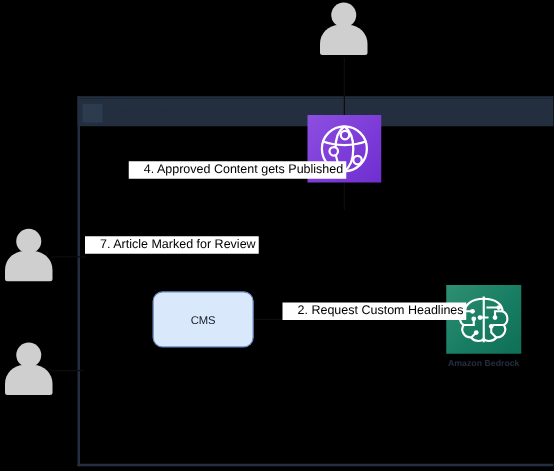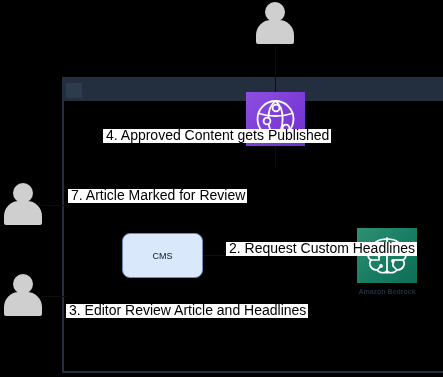--- a/index.html
+++ b/index.html
@@ -140,23 +140,23 @@
   .node-box .node-label {
     font-size: 9px;
     color: #101820;
   }
 
   
   .edge-label {
     position: absolute;
     background: #ffffff;
     color: #000000;
-    font-size: 14px;
+    font-size: 10px;
     line-height: 11px;
-    padding: 1px 2px 2px 3px;
+    padding: 1px 2px 2px 12px;
     white-space: nowrap;
   }
   #lbl-1 { left: 68px;  top: 189px; }
   #lbl-2 { left: 226px; top: 242px; }
   #lbl-3 { left: 66px;  top: 304px; }
   #lbl-4 { left: 103px; top: 129px; }
 
   
   .wire { position: absolute; background: #0d0d0d; }
 </style>
@@ -237,16 +237,15 @@
     </svg>
     <div class="svc-label">Amazon Bedrock</div>
   </div>
 
   <div class="node-box">
     <span class="node-label">CMS</span>
   </div>
 
   <div class="edge-label" id="lbl-1">7. Article Marked for Review</div>
   <div class="edge-label" id="lbl-2">2. Request Custom Headlines</div>
-  <div class="edge-label" id="lbl-3">3. Editor Review Article and Headlines</div>
   <div class="edge-label" id="lbl-4">4. Approved Content gets Published</div>
 
 </div>
 
 </body></html>

